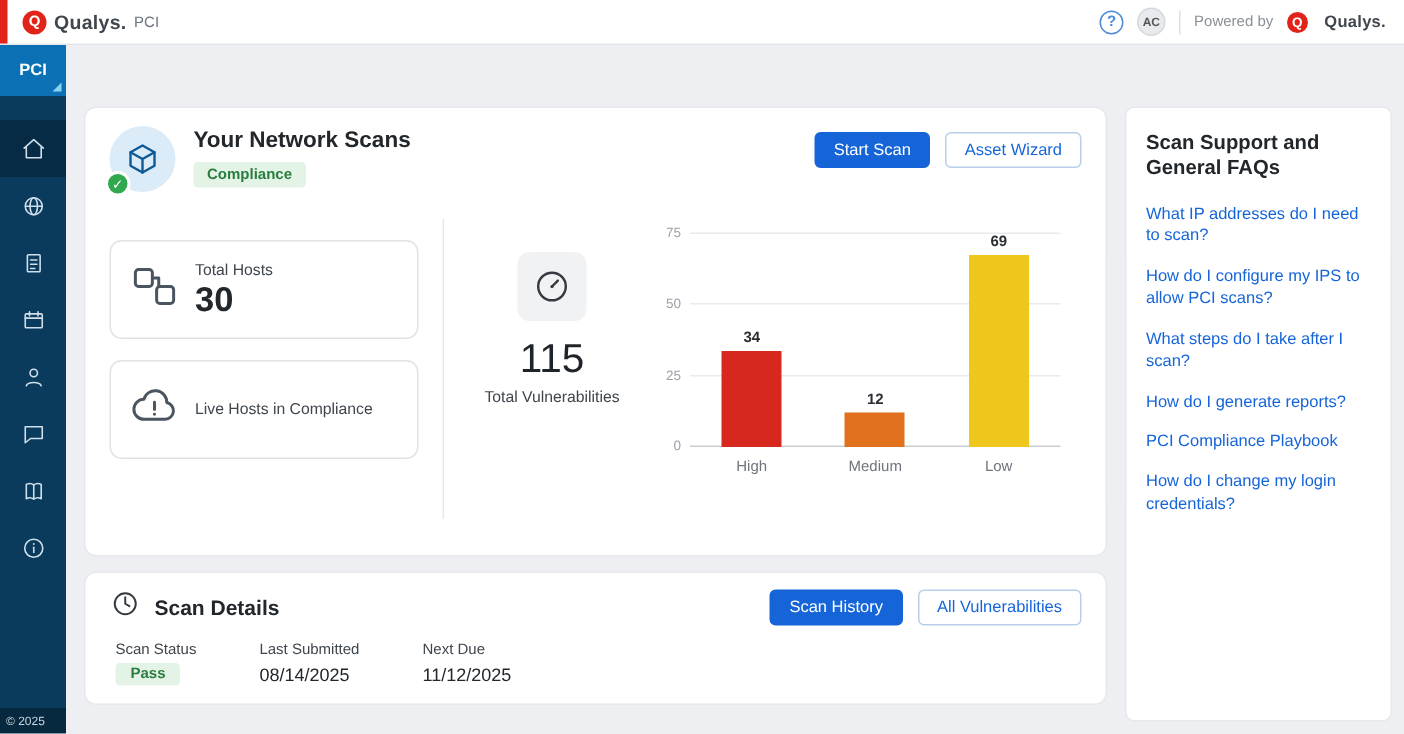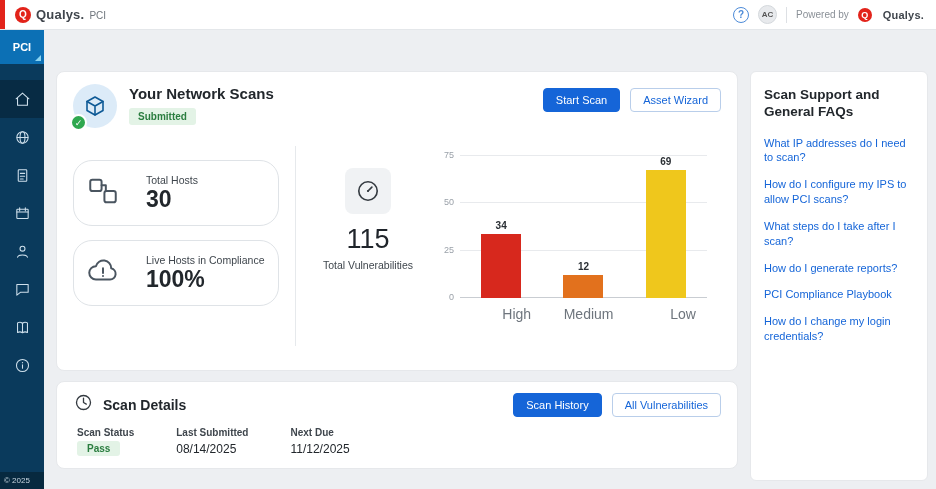--- a/index.html
+++ b/index.html
@@ -69,22 +69,22 @@
   .net-title { font-size:15px; font-weight:bold; color:#22272C; margin-top:1px; }
   .badge-green { display:inline-block; margin-top:6px; background:#E3F3E6; color:#2A7D3F;
                  font-size:10px; font-weight:bold; padding:3px 9px; border-radius:3px; }
   .head-buttons { margin-left:auto; display:flex; gap:10px; padding-top:4px; }
   .btn { font-size:11px; padding:5px 12px; border-radius:4px; cursor:pointer; font-family:inherit; }
   .btn-primary { background:#1565D8; color:#fff; border:1px solid #1565D8; }
   .btn-outline { background:#fff; color:#1565D8; border:1px solid #B9CEEA; }
 
   .net-body { display:flex; margin-top:18px; height:200px; }
   .stats-col { width:206px; display:flex; flex-direction:column; gap:14px; padding-top:14px; flex-shrink:0; }
-  .stat-card { border:1px solid #DFE3E7; border-radius:19px; padding:9px 12px; display:flex;
-               align-items:center; gap:26px; height:66px; background:#fff; }
+  .stat-card { border:1px solid #DFE3E7; border-radius:8px; padding:9px 12px; display:flex;
+               align-items:center; gap:10px; height:66px; background:#fff; }
   .stat-icon svg { width:34px; height:34px; stroke:#4A5560; fill:none; stroke-width:1.4;
                    stroke-linecap:round; stroke-linejoin:round; }
   .stat-label { font-size:10.5px; color:#3F464D; }
   .stat-value { font-size:23px; color:#22272C; font-weight:600; line-height:1.15; }
   .v-divider { width:1px; background:#E6E9EC; margin:0 16px; }
   .vuln-col { width:112px; display:flex; flex-direction:column; align-items:center; padding-top:22px; flex-shrink:0; }
   .vuln-icon-box { width:46px; height:46px; border-radius:8px; background:#F0F2F4;
                    display:flex; align-items:center; justify-content:center; }
   .vuln-icon-box svg { width:26px; height:26px; stroke:#343A40; fill:none; stroke-width:1.5;
                        stroke-linecap:round; stroke-linejoin:round; }
@@ -98,31 +98,31 @@
   .gridline.baseline { background:#C9CDD2; }
   .ytick { position:absolute; left:-26px; top:-5px; width:20px; text-align:right;
            font-size:9px; color:#9AA1A9; }
   .chart-bars { position:absolute; left:0; right:0; top:0; bottom:0; display:flex;
                 justify-content:space-around; align-items:flex-end; }
   .bar-col { width:42px; height:100%; display:flex; flex-direction:column;
              justify-content:flex-end; align-items:center; cursor:pointer; }
   .bar-value { font-size:10px; font-weight:bold; color:#2A2F34; margin-bottom:3px; }
   .bar { width:40px; }
   .chart-xlabels { display:flex; justify-content:space-around; margin-top:8px; }
-  .xlabel { width:60px; text-align:right; font-size:14px; color:#6E757D; }
+  .xlabel { width:60px; text-align:center; font-size:10px; color:#6E757D; }
 
   
   .details-card { padding:10px 16px 12px; }
   .det-head { display:flex; align-items:center; }
   .det-icon svg { width:21px; height:21px; stroke:#343A40; fill:none; stroke-width:1.5;
                   stroke-linecap:round; stroke-linejoin:round; margin-right:9px; }
   .det-title { font-size:14px; font-weight:bold; color:#22272C; }
   .det-buttons { margin-left:auto; display:flex; gap:10px; }
   .det-fields { display:flex; gap:42px; margin-top:10px; padding-left:4px; }
-  .field-label { font-size:10px; color:#3F464D;font-weight:bold; }
+  .field-label { font-size:10px; color:#3F464D; }
   .field-value { font-size:12px; color:#22272C; margin-top:4px; }
   .badge-pass { display:inline-block; background:#E3F3E6; color:#2A7D3F; font-size:10px;
                 font-weight:bold; padding:2px 10px; border-radius:3px; margin-top:3px; }
 
   
   .faq-card { width:178px; flex-shrink:0; background:#fff; border:1px solid #E6E8EB;
               border-radius:6px; padding:14px 13px; }
   .faq-title { font-size:13.5px; font-weight:bold; color:#22272C; line-height:1.28; }
   .faq-links { display:flex; flex-direction:column; gap:12px; margin-top:15px; }
   .faq-link { font-size:11px; color:#1565D8; text-decoration:none; line-height:1.35;
@@ -213,21 +213,21 @@
             <div class="net-icon">
               <svg viewBox="0 0 24 24">
                   <path d="M12 3 L20 7.5 V16.5 L12 21 L4 16.5 V7.5 Z"></path>
                   <path d="M4 7.5 L12 12 L20 7.5 M12 12 V21"></path>
                 </svg>
             </div>
             <div class="net-check">✓</div>
           </div>
           <div class="net-titles">
             <div class="net-title">Your Network Scans</div>
-            <span class="badge-green">Submitted</span>
+            <span class="badge-green">Compliance</span>
           </div>
           <div class="head-buttons">
             <button class="btn btn-primary">Start Scan</button>
             <button class="btn btn-outline">Asset Wizard</button>
           </div>
         </div>
 
         <div class="net-body">
           <div class="stats-col">
             <div class="stat-card">
@@ -246,21 +246,20 @@
             <div class="stat-card">
               <span class="stat-icon">
                 <svg viewBox="0 0 24 24">
                     <path d="M7 18h10a4 4 0 0 0 .8-7.9A5.5 5.5 0 0 0 7 8.6 4.3 4.3 0 0 0 7 18z"></path>
                     <path d="M12 10v3.4"></path>
                     <circle cx="12" cy="15.6" r=".7" fill="#4A5560" stroke="none"></circle>
                   </svg>
               </span>
               <div>
                 <div class="stat-label">Live Hosts in Compliance</div>
-                <div class="stat-value">100%</div>
               </div>
             </div>
           </div>
 
           <div class="v-divider"></div>
 
           <div class="vuln-col">
             <div class="vuln-icon-box">
               <svg viewBox="0 0 24 24">
                   <circle cx="12" cy="12" r="8.5"></circle>

